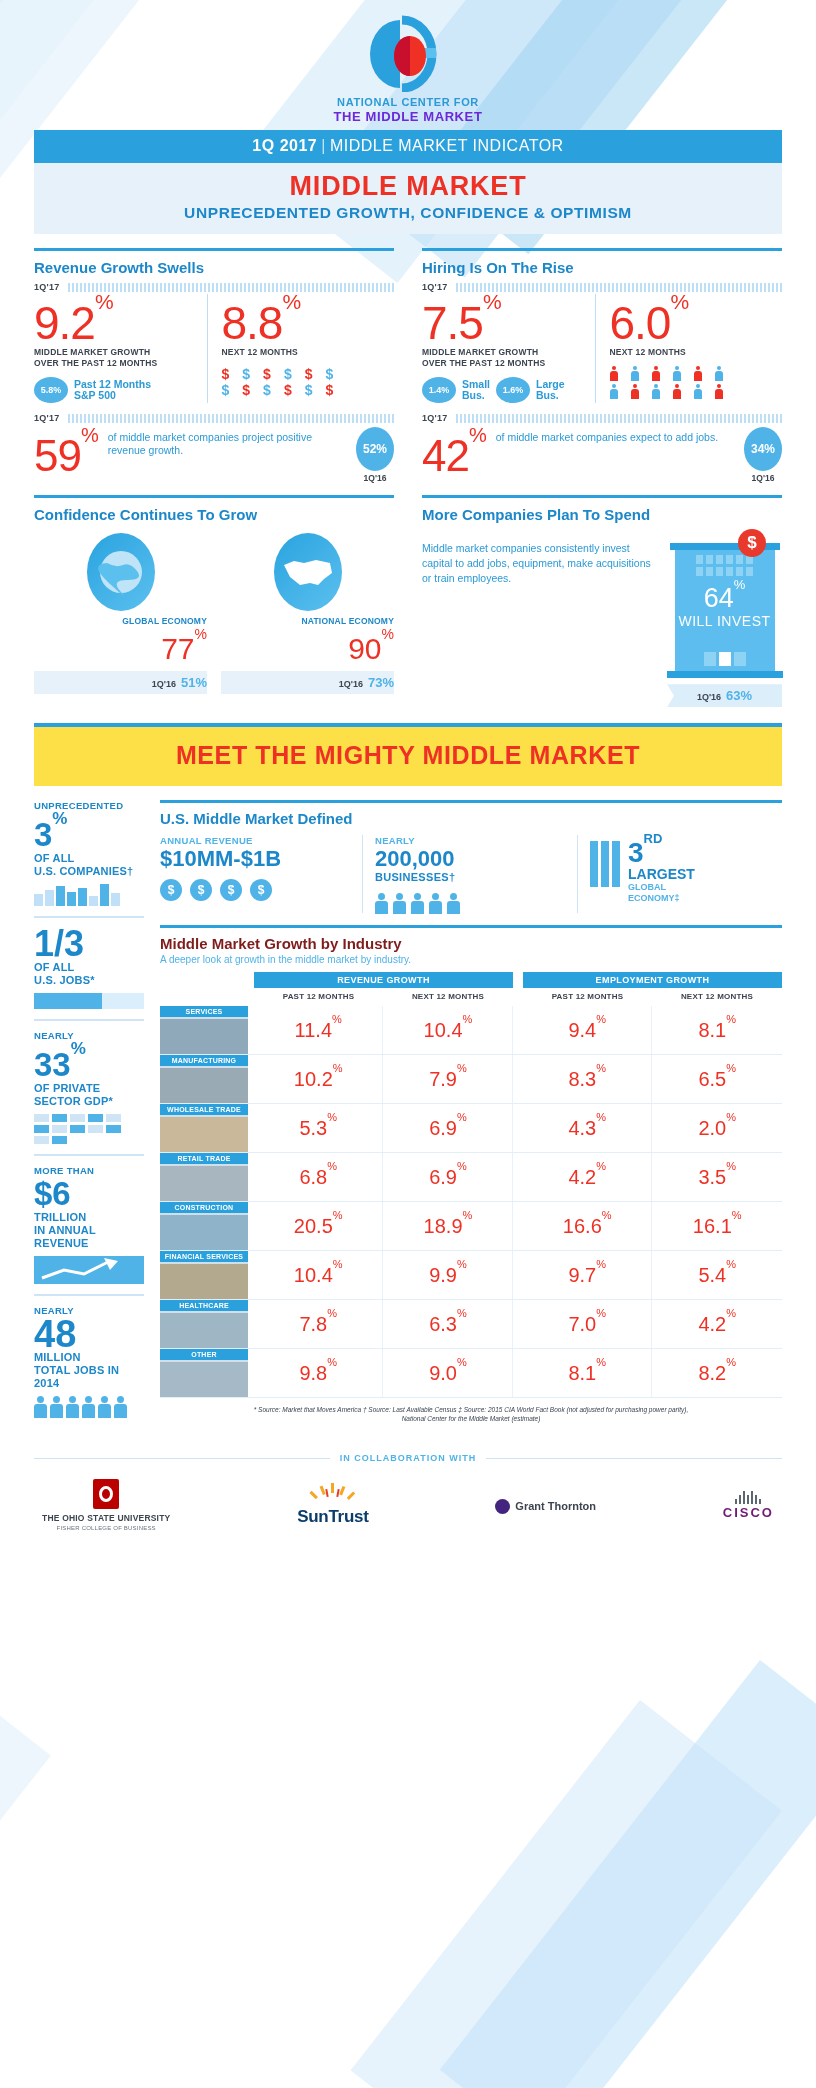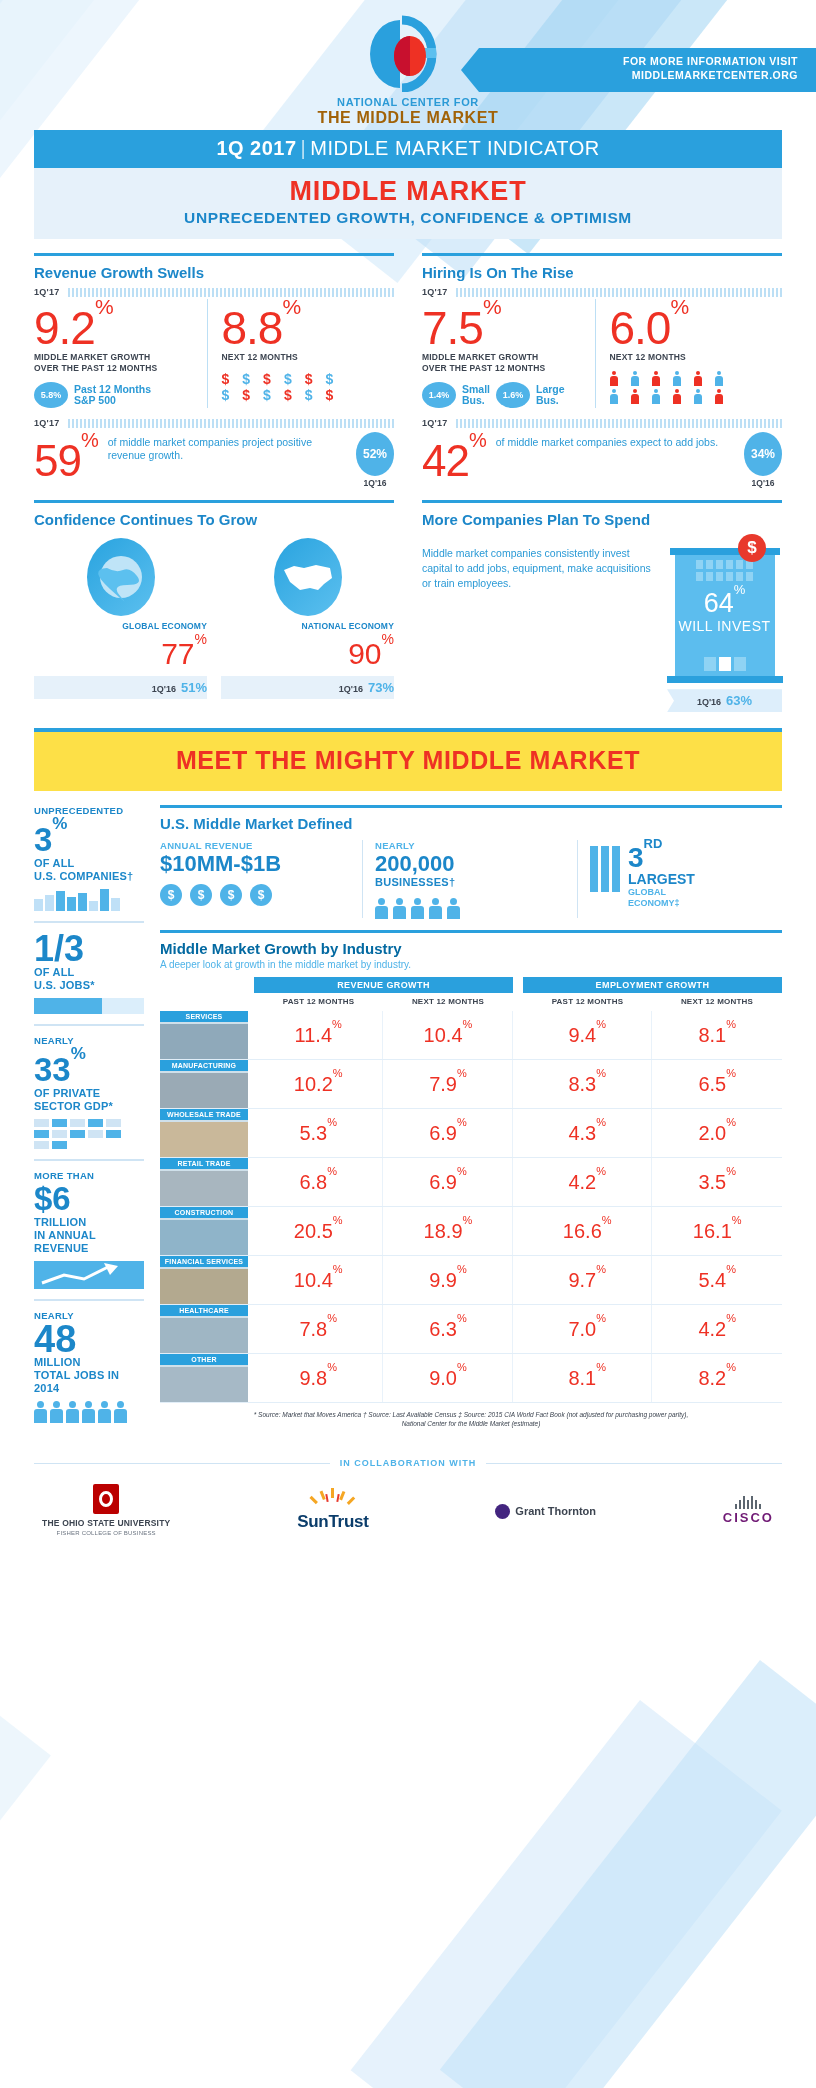--- a/index.html
+++ b/index.html
@@ -25,35 +25,35 @@
   .br1 { left:640px; top:1700px; width:180px; height:470px; background:#dcedfb; transform:rotate(38deg); opacity:.7;}
   .br2 { left:760px; top:1660px; width:140px; height:520px; background:#c3e2f8; transform:rotate(38deg); opacity:.6;}
 
   .content { position:relative; z-index:2; }
 
   
   .header { height:130px; position:relative; }
   .logo-wrap { position:absolute; left:0; right:0; top:14px; text-align:center; }
   .logo-mark { width:76px; height:78px; margin:0 auto; position:relative; }
   .logo-line1 { font-size:11px; font-weight:bold; letter-spacing:.6px; color:#2b9ad6; margin-top:4px;}
-  .logo-line2 { font-size:16px; font-weight:bold; letter-spacing:.6px; color:#a16207; margin-top:1px;}
+  .logo-line2 { font-size:13px; font-weight:bold; letter-spacing:.6px; color:#6d28d9; margin-top:1px;}
 
   .ribbon-note {
     position:absolute; right:0; top:48px; width:355px; height:44px;
     background:#2aa0dd; color:#fff; text-align:right;
     padding:6px 18px 0 40px;
     clip-path: polygon(18px 0, 100% 0, 100% 100%, 18px 100%, 0 50%);
   }
   .ribbon-note div { font-size:10.5px; font-weight:bold; letter-spacing:.5px; line-height:14px;}
 
   
   .title-band { margin:0 34px; }
   .band-blue {
     background:#2aa0dd; color:#fff; text-align:center;
-    font-size:20px; letter-spacing:.5px; padding:7px 0 8px;
+    font-size:16px; letter-spacing:.5px; padding:7px 0 8px;
   }
   .band-blue b { font-weight:bold; }
   .band-blue .sep { opacity:.7; padding:0 4px; }
   .band-light { background:#e6f1fa; text-align:center; padding:8px 0 12px; }
   .band-light .l1 { color:#ee3124; font-size:27px; font-weight:bold; letter-spacing:.8px; }
   .band-light .l2 { color:#1c87c9; font-size:15.5px; font-weight:bold; letter-spacing:.6px; margin-top:2px;}
 
   
   .grid2 { display:flex; margin:14px 34px 0; gap:28px; }
   .col { flex:1; }
@@ -173,21 +173,21 @@
   .tbars { display:flex; gap:3px; align-items:flex-end; height:52px; }
   .tbars i { width:8px; background:#4fb3e8; display:block;}
   .third .n { font-size:28px; font-weight:bold; color:#1c87c9; line-height:26px;}
   .third .n sup { font-size:13px; position:relative; top:-9px;}
   .third .t1 { font-size:14px; font-weight:bold; color:#1c87c9; line-height:15px;}
   .third .t2 { font-size:9px; font-weight:bold; color:#4fb3e8; line-height:11px;}
 
   
   .indus { margin-top:12px; }
   .indus .rule2 { height:3px; background:#2aa0dd; }
-  .indus h3 { color:#0369a1; font-size:15px; font-weight:bold; margin:7px 0 2px; }
+  .indus h3 { color:#7f1d1d; font-size:15px; font-weight:bold; margin:7px 0 2px; }
   .indus .sub { color:#4fb3e8; font-size:10px; margin-bottom:7px; }
   table { border-collapse:collapse; width:100%; }
   th.grp { background:#2aa0dd; color:#fff; font-size:9px; font-weight:bold; letter-spacing:.4px; padding:3px 0; }
   th.sub2 { font-size:8px; font-weight:bold; color:#3c4450; padding:4px 0 5px; letter-spacing:.2px;}
   td.num { text-align:center; color:#ee3124; font-size:20px; padding:9px 0; border-bottom:1px solid #e2eef8;
            border-right:1px solid #e9f2fa;}
   td.num sup { font-size:11px; position:relative; top:-6px; }
   td.ind { width:94px; padding:0 6px 0 0; border-bottom:1px solid #e2eef8; }
   .indcell { width:88px; height:48px; background:#cfe0ea; position:relative; overflow:hidden; }
   .indcell .cap { position:absolute; top:0; left:0; right:0; background:#2aa0dd; color:#fff;
@@ -242,24 +242,20 @@
           <svg width="76" height="78" viewBox="0 0 76 78">
             <path d="M30 6 A30 34 0 0 0 30 74 L30 6 Z" fill="#2aa0dd"></path>
             <path d="M32 6 A30 34 0 0 1 32 74" fill="none" stroke="#2aa0dd" stroke-width="9"></path>
             <path d="M48 34 L66 34 L66 44 L48 44 Z" fill="#5cc0ef"></path>
             <ellipse cx="40" cy="42" rx="16" ry="20" fill="#ee3124"></ellipse>
             <path d="M40 22 A16 20 0 0 0 40 62 Z" fill="#c8102e"></path>
           </svg>
         </div>
         <div class="logo-line1">NATIONAL CENTER FOR</div>
         <div class="logo-line2">THE MIDDLE MARKET</div>
-      </div>
-      <div class="ribbon-note">
-        <div>FOR MORE INFORMATION VISIT</div>
-        <div>MIDDLEMARKETCENTER.ORG</div>
       </div>
     </div>
 
     <div class="title-band">
       <div class="band-blue">
         <b>1Q 2017</b><span class="sep">|</span><span>MIDDLE MARKET INDICATOR</span>
       </div>
       <div class="band-light">
         <div class="l1">MIDDLE MARKET</div>
         <div class="l2">UNPRECEDENTED GROWTH, CONFIDENCE &amp; OPTIMISM</div>

